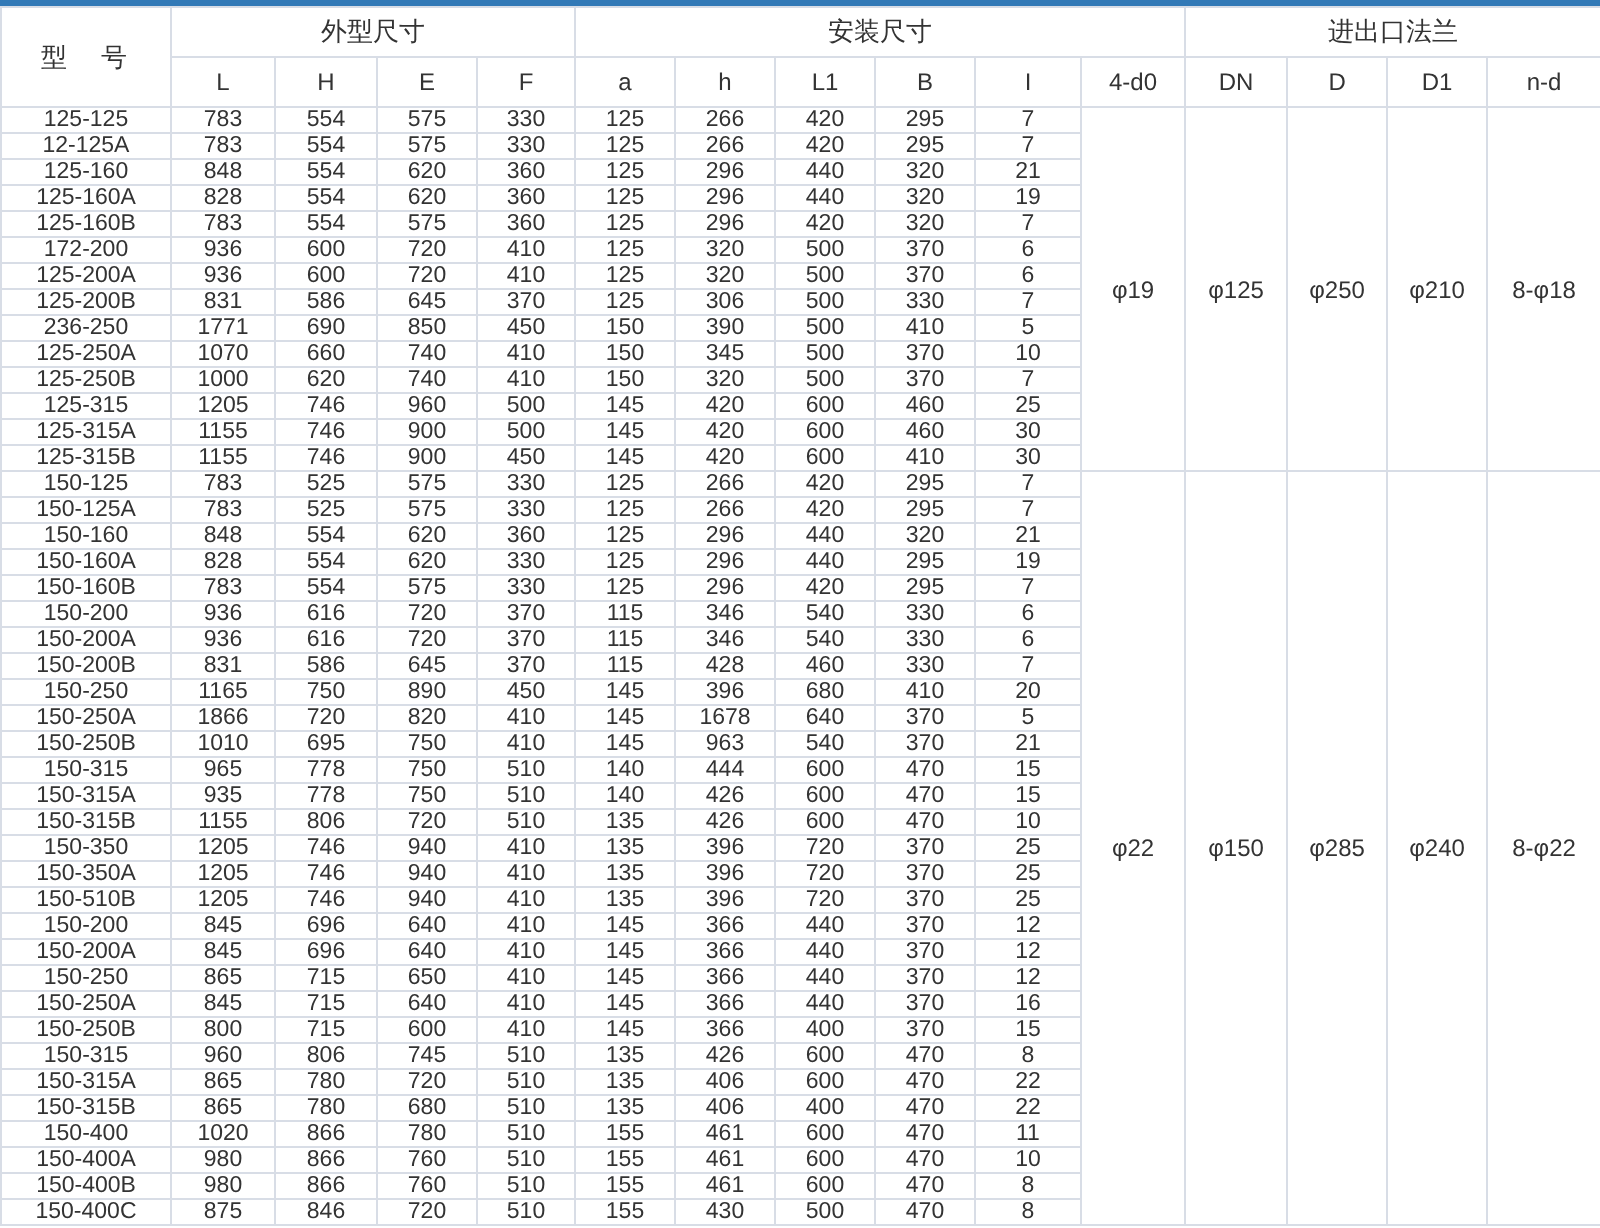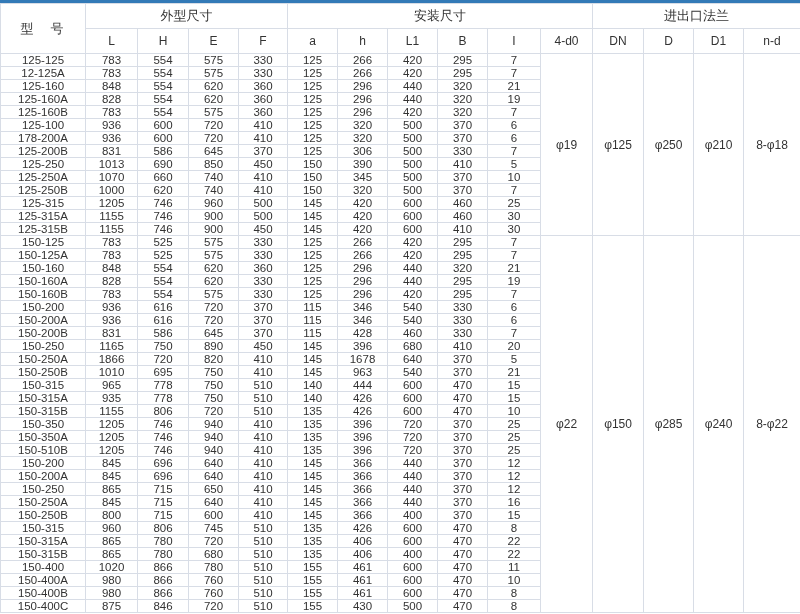--- a/index.html
+++ b/index.html
@@ -149,33 +149,33 @@
         <td>554</td>
         <td>575</td>
         <td>360</td>
         <td>125</td>
         <td>296</td>
         <td>420</td>
         <td>320</td>
         <td>7</td>
       </tr>
       <tr>
-        <td>125-100</td>
+        <td>172-200</td>
         <td>936</td>
         <td>600</td>
         <td>720</td>
         <td>410</td>
         <td>125</td>
         <td>320</td>
         <td>500</td>
         <td>370</td>
         <td>6</td>
       </tr>
       <tr>
-        <td>178-200A</td>
+        <td>125-200A</td>
         <td>936</td>
         <td>600</td>
         <td>720</td>
         <td>410</td>
         <td>125</td>
         <td>320</td>
         <td>500</td>
         <td>370</td>
         <td>6</td>
       </tr>
@@ -185,22 +185,22 @@
         <td>586</td>
         <td>645</td>
         <td>370</td>
         <td>125</td>
         <td>306</td>
         <td>500</td>
         <td>330</td>
         <td>7</td>
       </tr>
       <tr>
-        <td>125-250</td>
-        <td>1013</td>
+        <td>236-250</td>
+        <td>1771</td>
         <td>690</td>
         <td>850</td>
         <td>450</td>
         <td>150</td>
         <td>390</td>
         <td>500</td>
         <td>410</td>
         <td>5</td>
       </tr>
       <tr>

